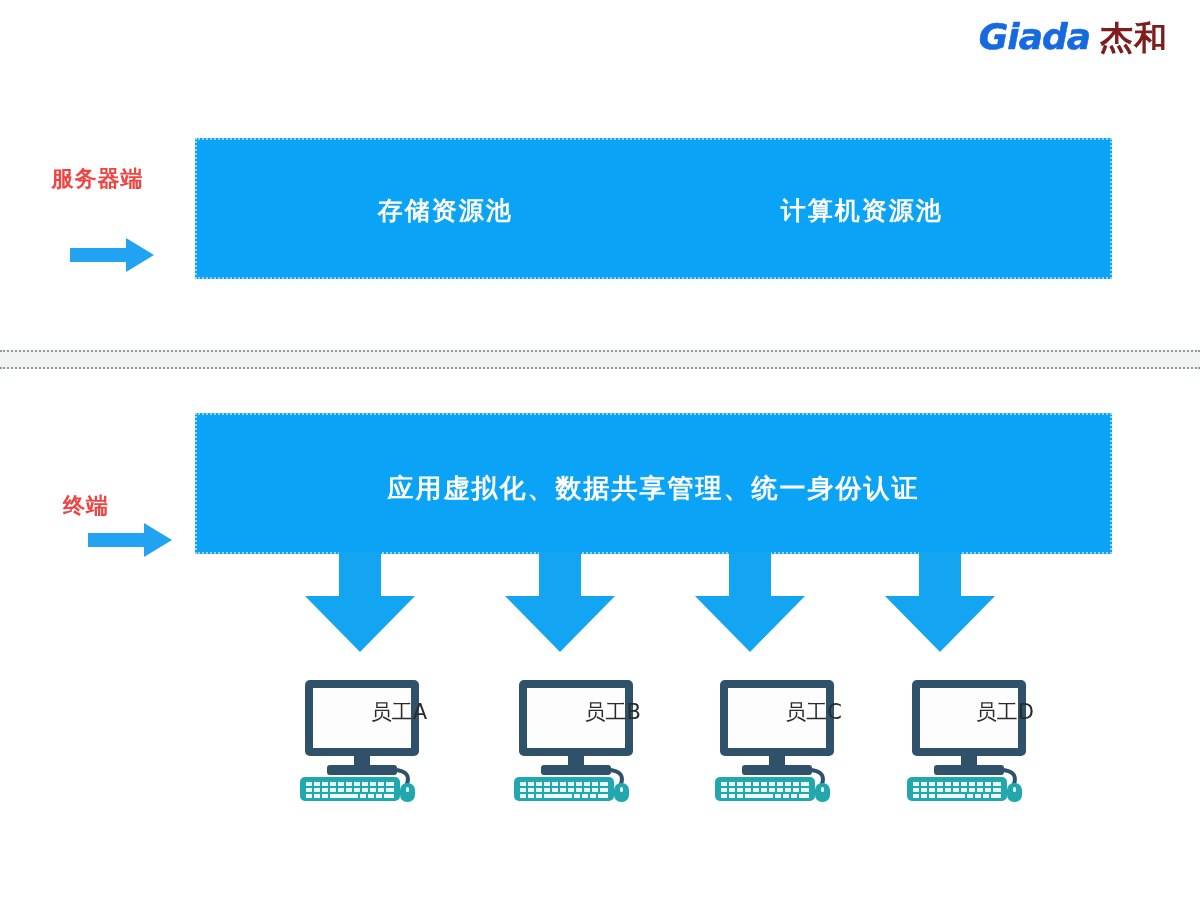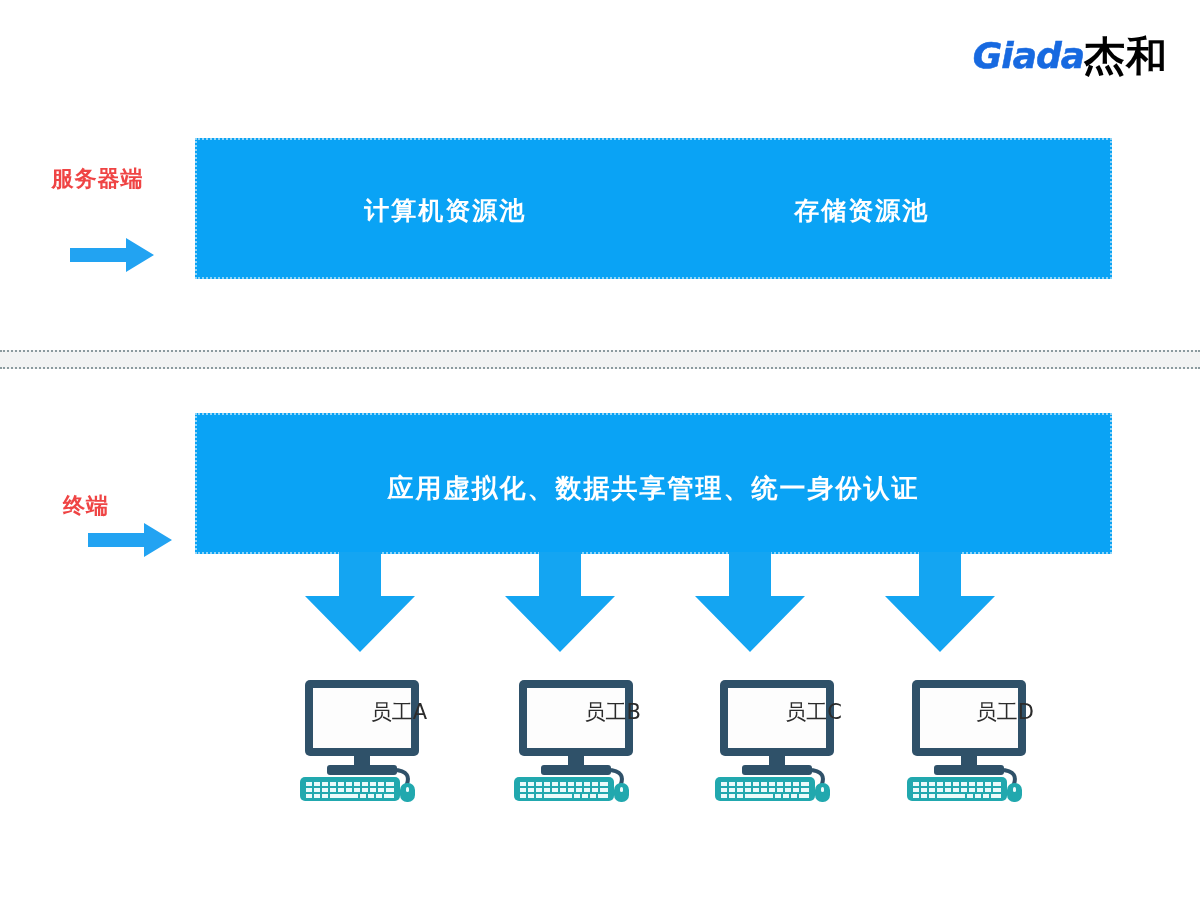--- a/index.html
+++ b/index.html
@@ -11,41 +11,42 @@
     width: 1200px;
     height: 900px;
     position: relative;
     overflow: hidden;
     font-family: "Liberation Sans", "DejaVu Sans", sans-serif;
   }
 
   
   .logo {
     position: absolute;
-    top: 36px;
+    top: 17px;
     right: 32px;
     display: flex;
     align-items: center;
+    gap: 10px;
     height: 40px;
   }
   .logo-giada {
     font-family: "DejaVu Sans", sans-serif;
     font-style: italic;
     font-weight: bold;
     font-size: 36px;
     letter-spacing: -1px;
     color: #1769e0;
     line-height: 1;
     -webkit-text-stroke: 0.5px #1769e0;
   }
   .logo-cn {
     font-family: "DejaVu Sans", sans-serif;
     font-weight: bold;
-    font-size: 41px;
-    color: #000000;
+    font-size: 33px;
+    color: #7f1d1d;
     line-height: 1;
     letter-spacing: 1px;
   }
 
   
   .side-label {
     position: absolute;
     color: #ef4444;
     font-weight: bold;
     font-size: 22px;
@@ -166,22 +167,22 @@
 </div>
 
 <div class="side-label" id="label-server">服务器端</div>
 
 <svg class="arrow-right" id="arrow-server" viewBox="0 0 84 34">
   <path d="M0 10 L56 10 L56 0 L84 17 L56 34 L56 24 L0 24 Z" fill="#22a3f2"></path>
 </svg>
 
 <div class="panel" id="panel-server">
   <div class="panel-row">
+    <div class="pool-item">存储资源池</div>
     <div class="pool-item">计算机资源池</div>
-    <div class="pool-item">存储资源池</div>
   </div>
 </div>
 
 <div id="divider"></div>
 
 <div class="side-label" id="label-terminal">终端</div>
 
 <svg class="arrow-right" id="arrow-terminal" viewBox="0 0 84 34">
   <path d="M0 10 L56 10 L56 0 L84 17 L56 34 L56 24 L0 24 Z" fill="#22a3f2"></path>
 </svg>

